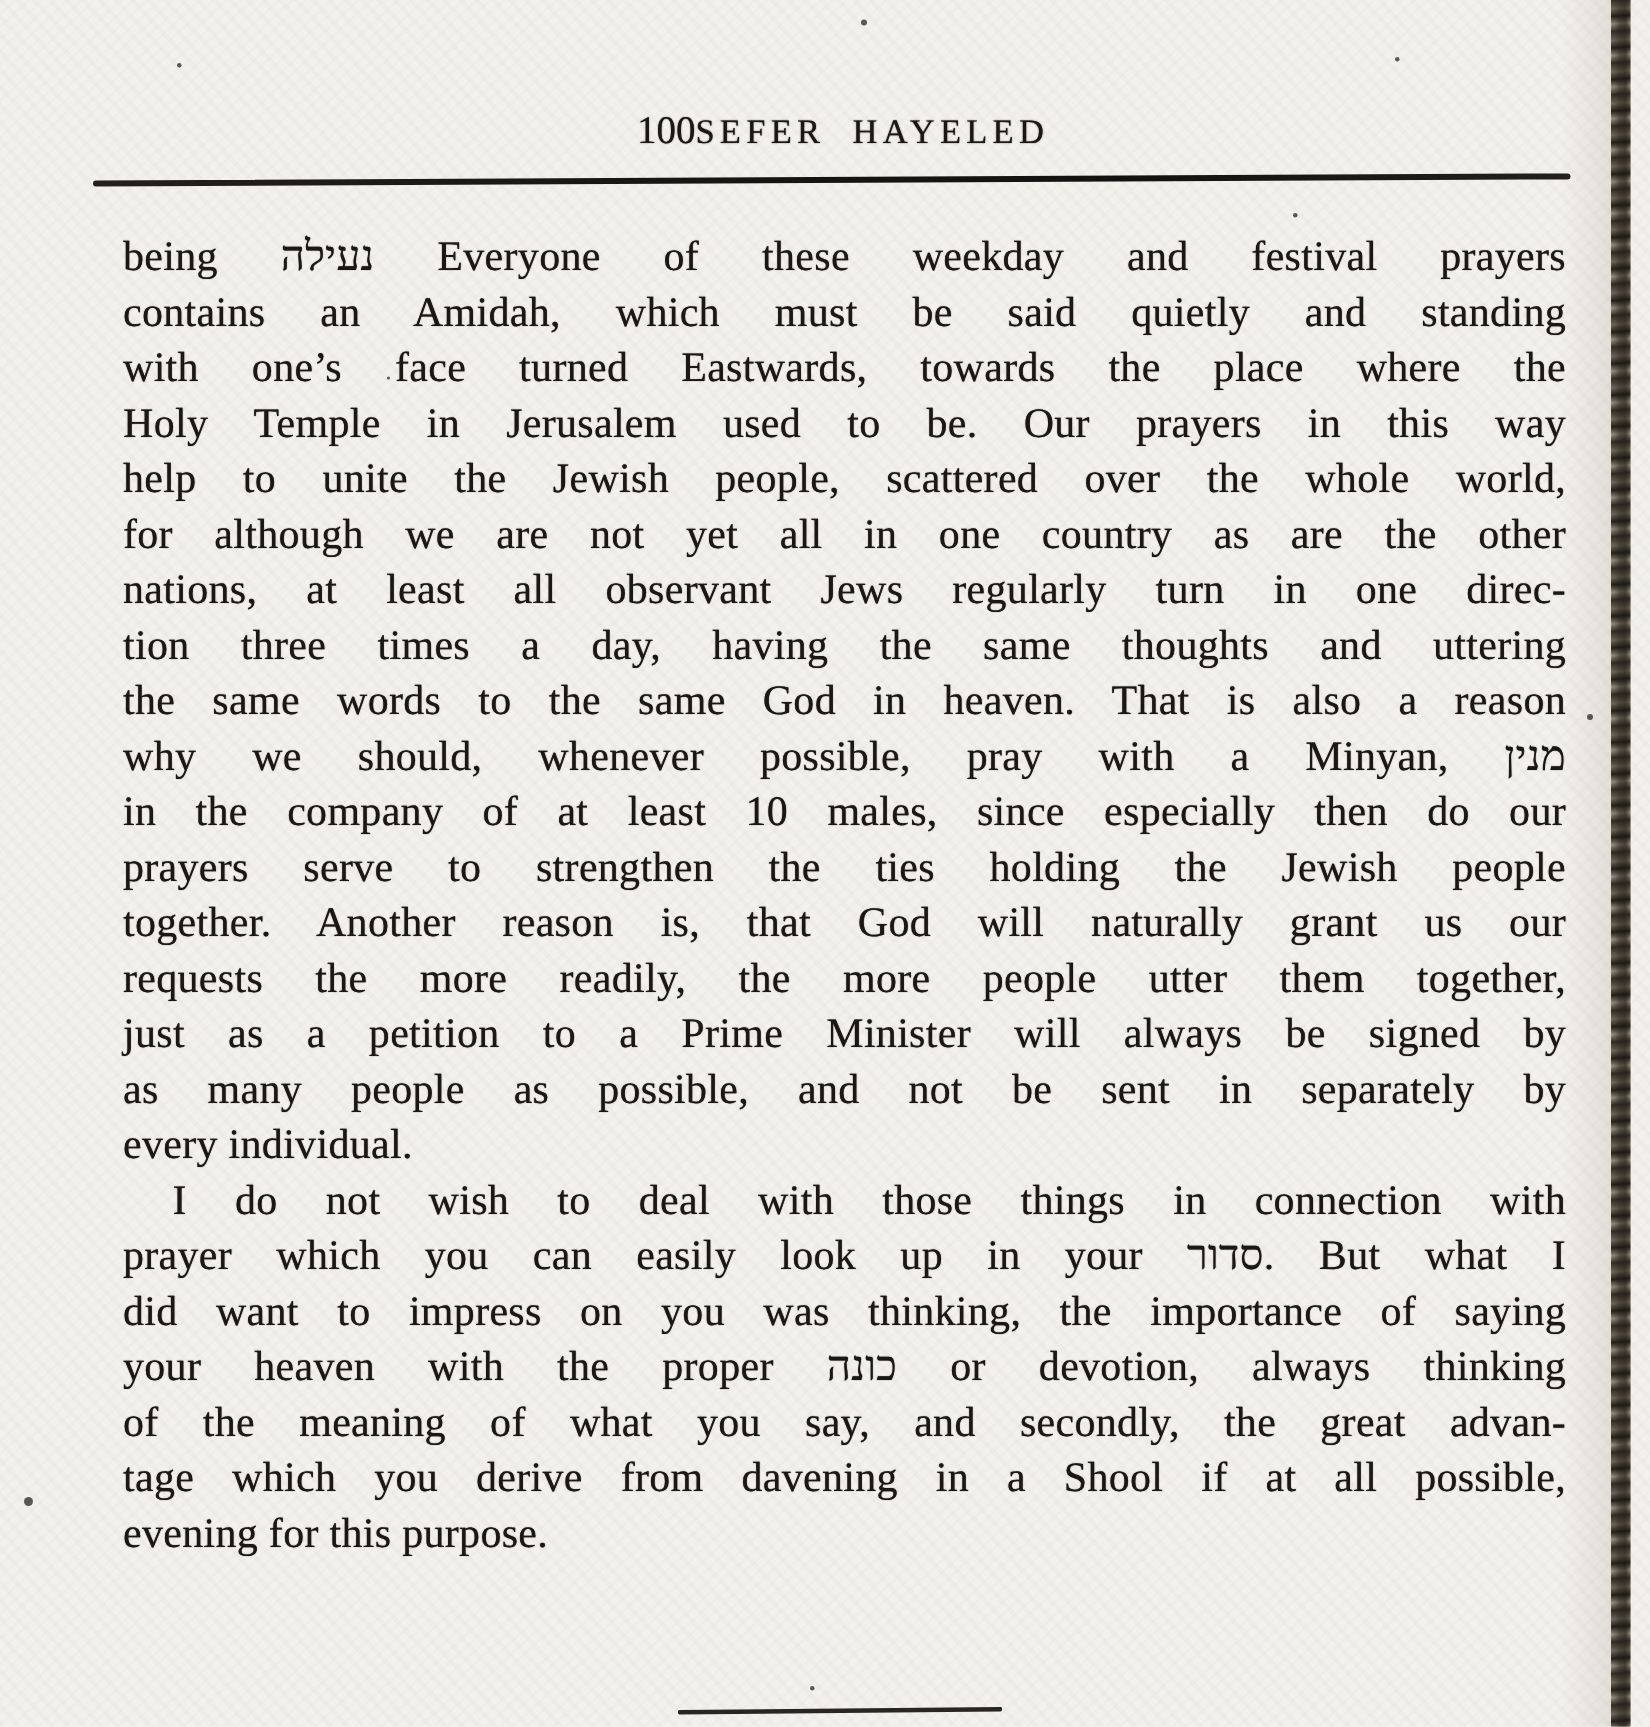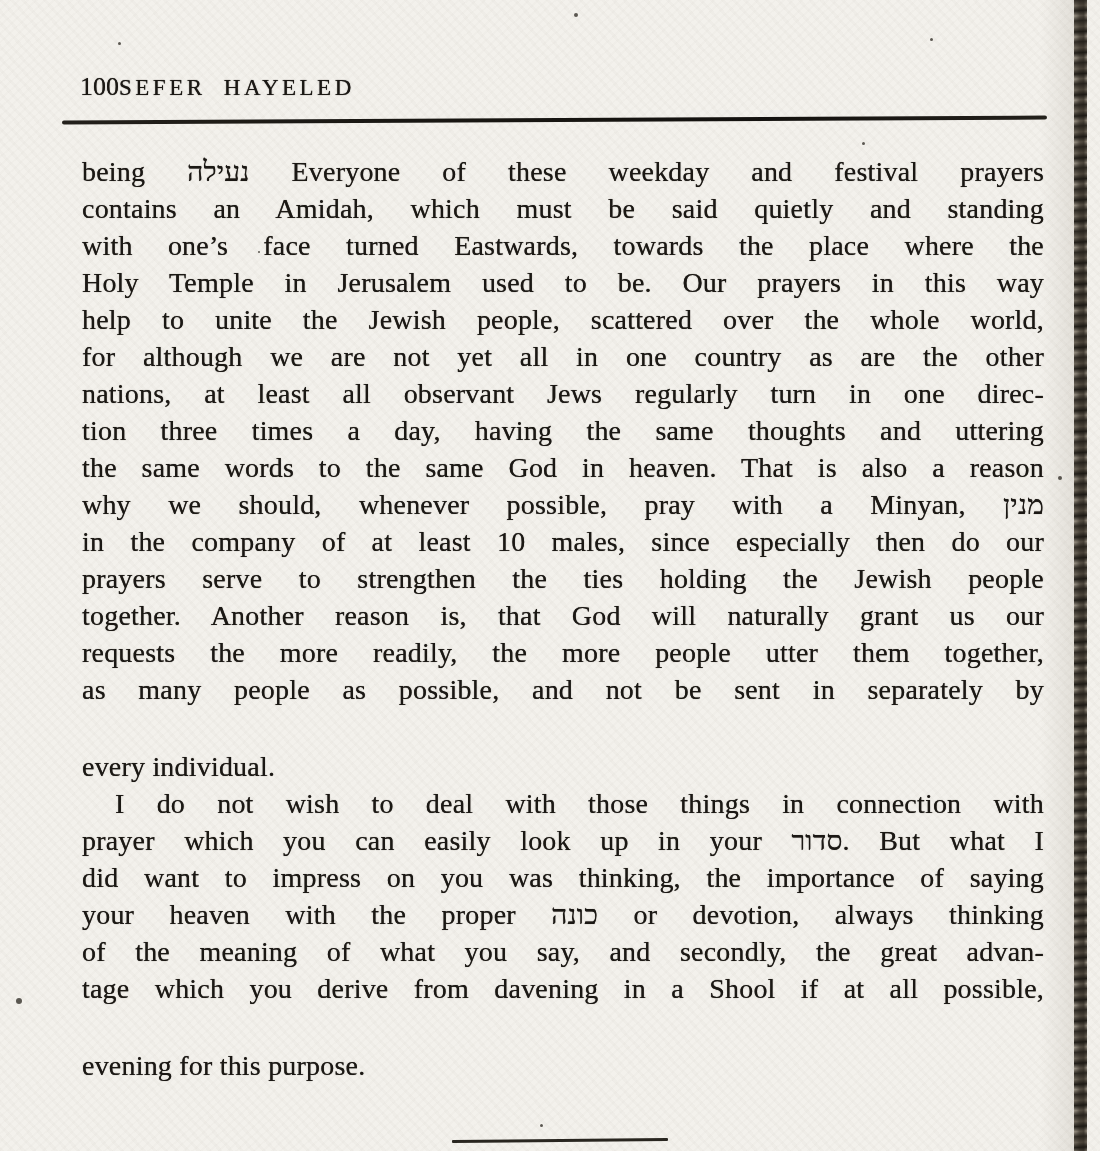--- a/index.html
+++ b/index.html
@@ -10,21 +10,21 @@
     background-color: #f3f1ec;
     background-image:
       repeating-linear-gradient(47deg, rgba(115,105,90,0.030) 0 3px, transparent 3px 8px),
       repeating-linear-gradient(-43deg, rgba(115,105,90,0.022) 0 2px, transparent 2px 6px);
     font-family: "Liberation Serif", "DejaVu Serif", "DejaVu Sans", serif;
     color: #1b1814;
   }
 
   .header {
     position: absolute; top: 72px; left: 80px; right: 56px;
-    display: flex; justify-content: flex-start; align-items: baseline;
+    display: flex; justify-content: center; align-items: baseline;
   }
   .page-number {
     font-size: 26px;
     text-shadow: 0 0 0.8px rgba(25,22,18,0.9);
   }
   .running-title {
     font-size: 23px;
     letter-spacing: 3.5px;
     word-spacing: 9px;
     text-shadow: 0 0 0.9px rgba(25,22,18,0.95);
@@ -39,21 +39,21 @@
 
   .body-text {
     position: absolute; top: 153px; left: 82px;
     width: 962px;
     font-size: 28px;
     line-height: 37px;
     letter-spacing: 0.2px;
     text-shadow: 0 0 0.7px rgba(28,24,19,0.85);
   }
   .line { text-align: justify; text-align-last: justify; }
-  .line.last { text-align-last: left; margin-top: 40px; }
+  .line.last { text-align-last: left; }
   .line.indent { text-indent: 33px; }
 
   .section-divider {
     position: absolute; top: 1139px; left: 452px;
     width: 216px; height: 3px;
     background: #292620;
     border-radius: 1px;
     transform: rotate(-0.5deg);
   }
 
@@ -99,20 +99,21 @@
     <div class="line">help to unite the Jewish people, scattered over the whole world,</div>
     <div class="line">for although we are not yet all in one country as are the other</div>
     <div class="line">nations, at least all observant Jews regularly turn in one direc-</div>
     <div class="line">tion three times a day, having the same thoughts and uttering</div>
     <div class="line">the same words to the same God in heaven. That is also a reason</div>
     <div class="line">why we should, whenever possible, pray with a Minyan,  מנין</div>
     <div class="line">in the company of at least 10 males, since especially then do our</div>
     <div class="line">prayers serve to strengthen the ties holding the Jewish people</div>
     <div class="line">together. Another reason is, that God will naturally grant us our</div>
     <div class="line">requests the more readily, the more people utter them together,</div>
+    <div class="line">just as a petition to a Prime Minister will always be signed by</div>
     <div class="line">as many people as possible, and not be sent in separately by</div>
     <div class="line last">every individual.</div>
     <div class="line indent">I do not wish to deal with those things in connection with</div>
     <div class="line">prayer which you can easily look up in your סדור.  But what I</div>
     <div class="line">did want to impress on you was thinking, the importance of saying</div>
     <div class="line">your heaven with the proper  כונה  or devotion, always thinking</div>
     <div class="line">of the meaning of what you say, and secondly, the great advan-</div>
     <div class="line">tage which you derive from davening in a Shool if at all possible,</div>
     <div class="line last">evening for this purpose.</div>
   </div>

